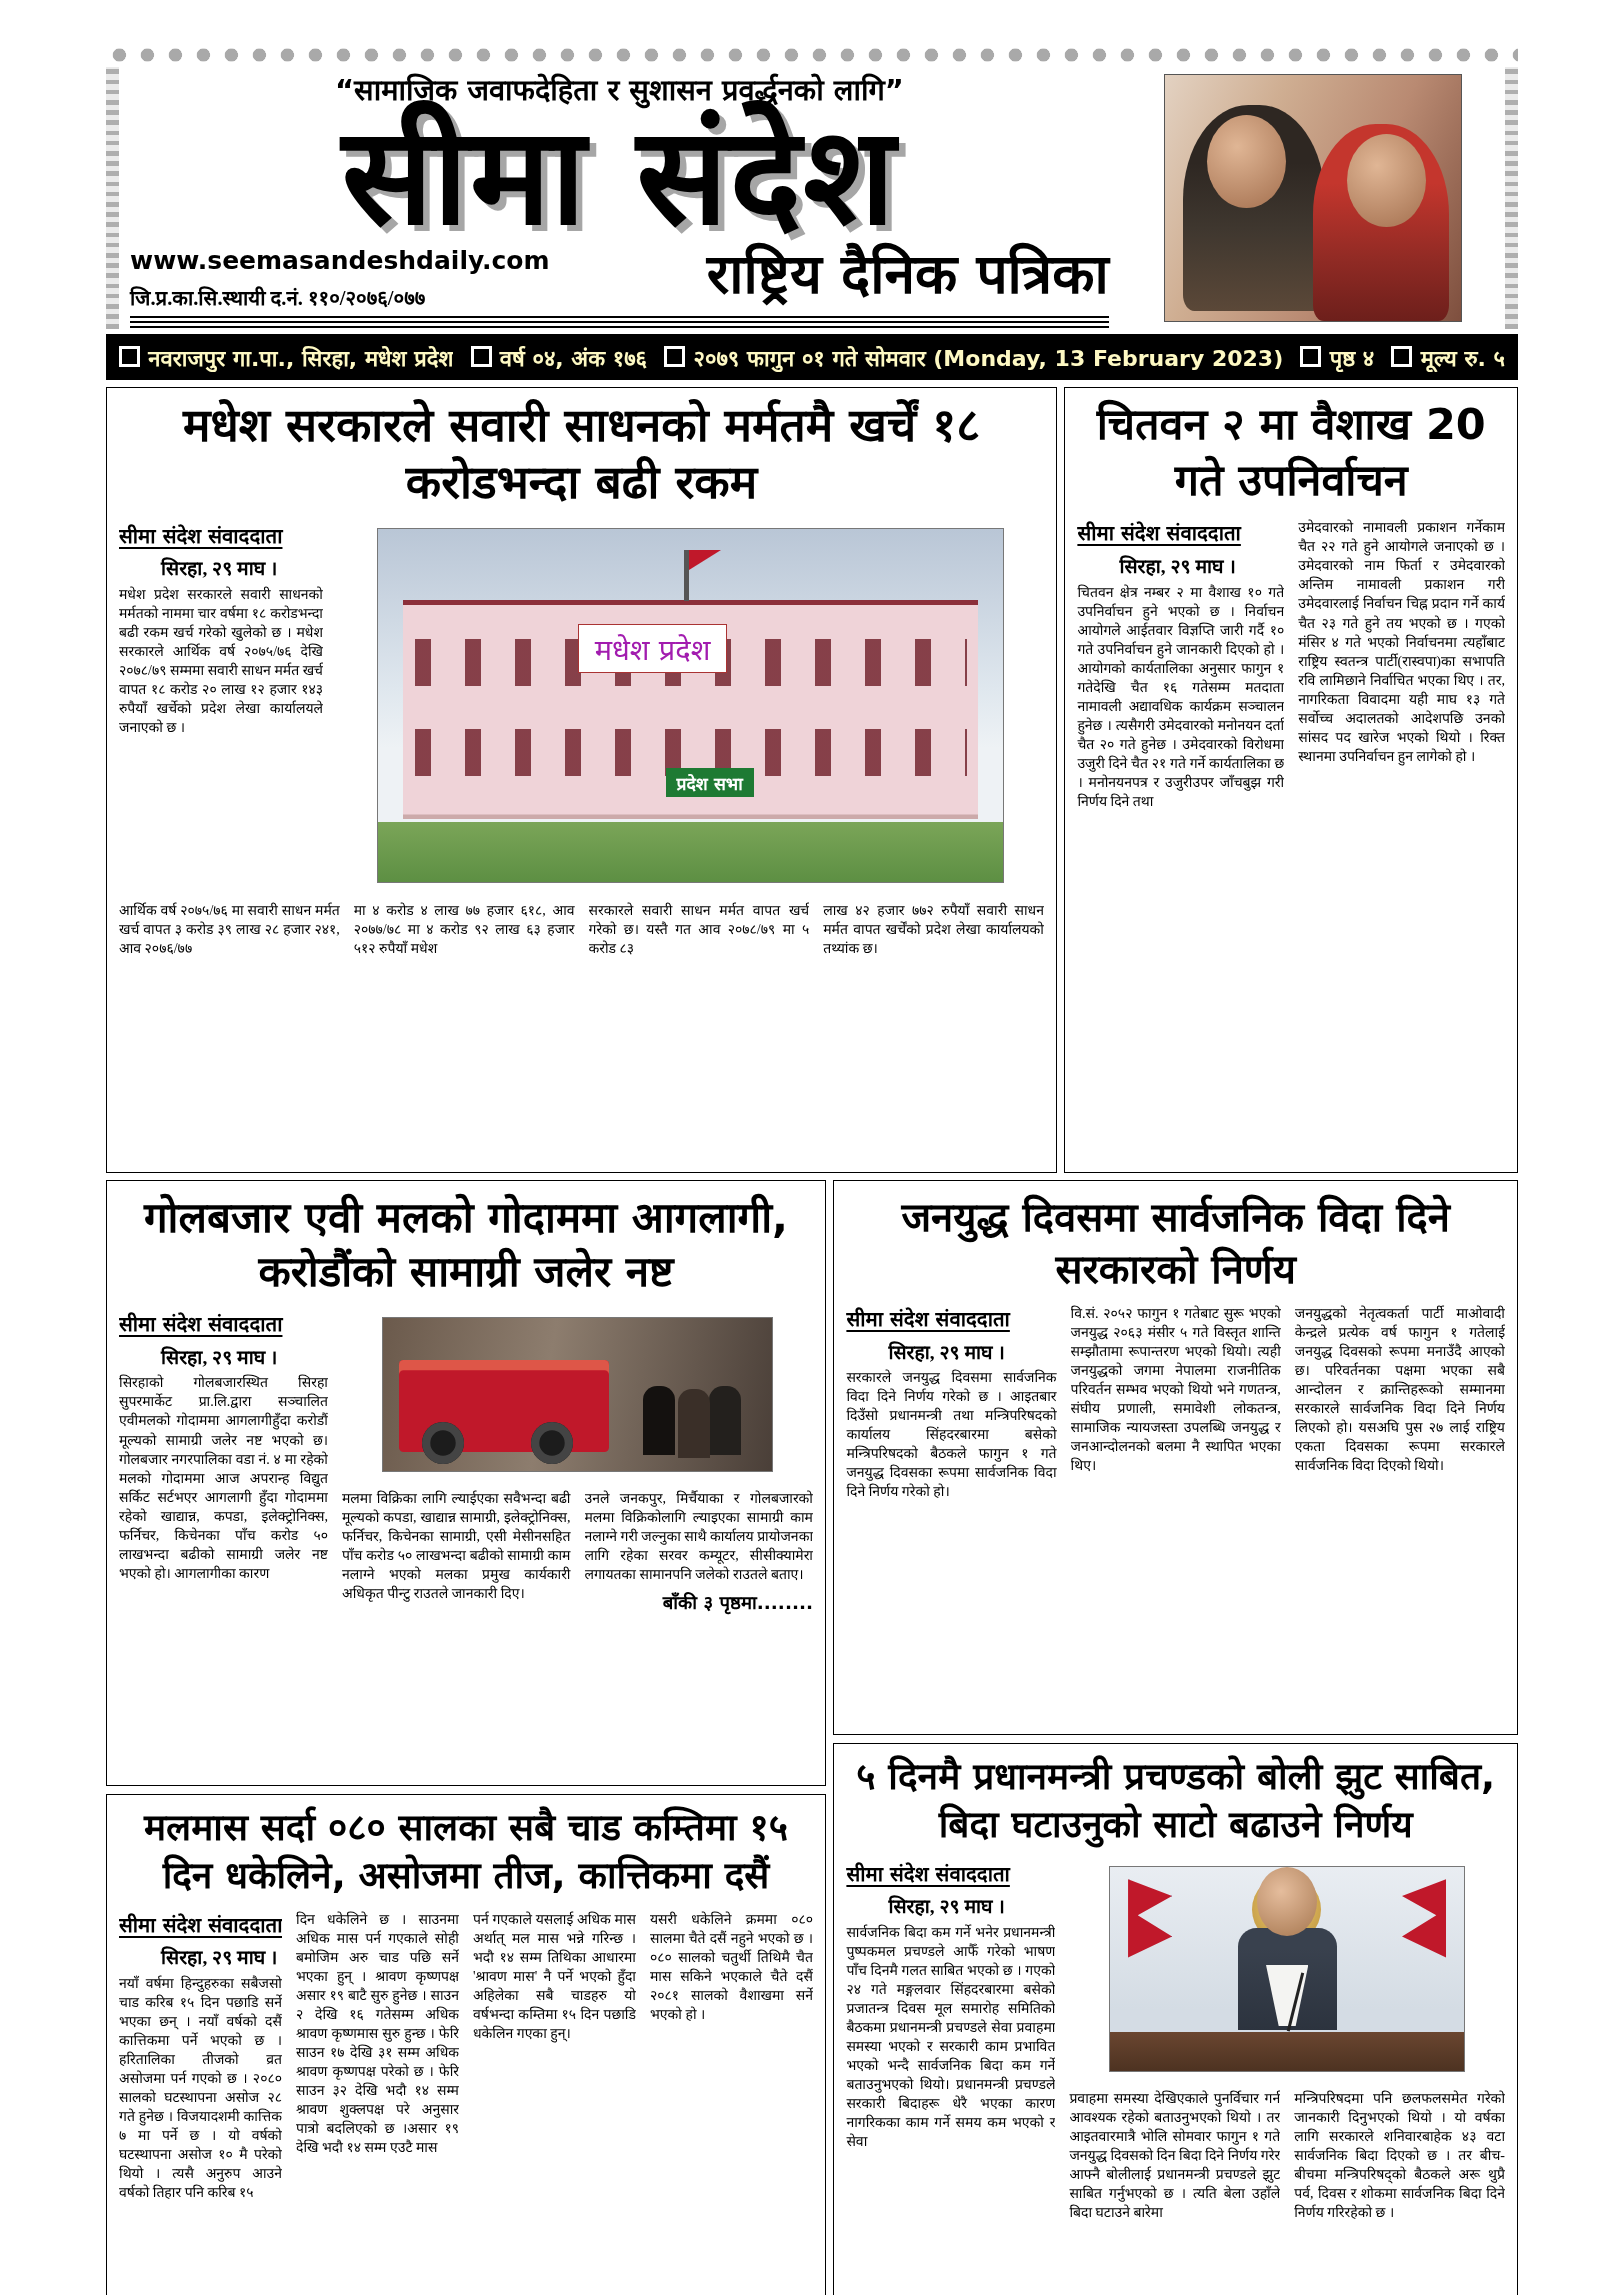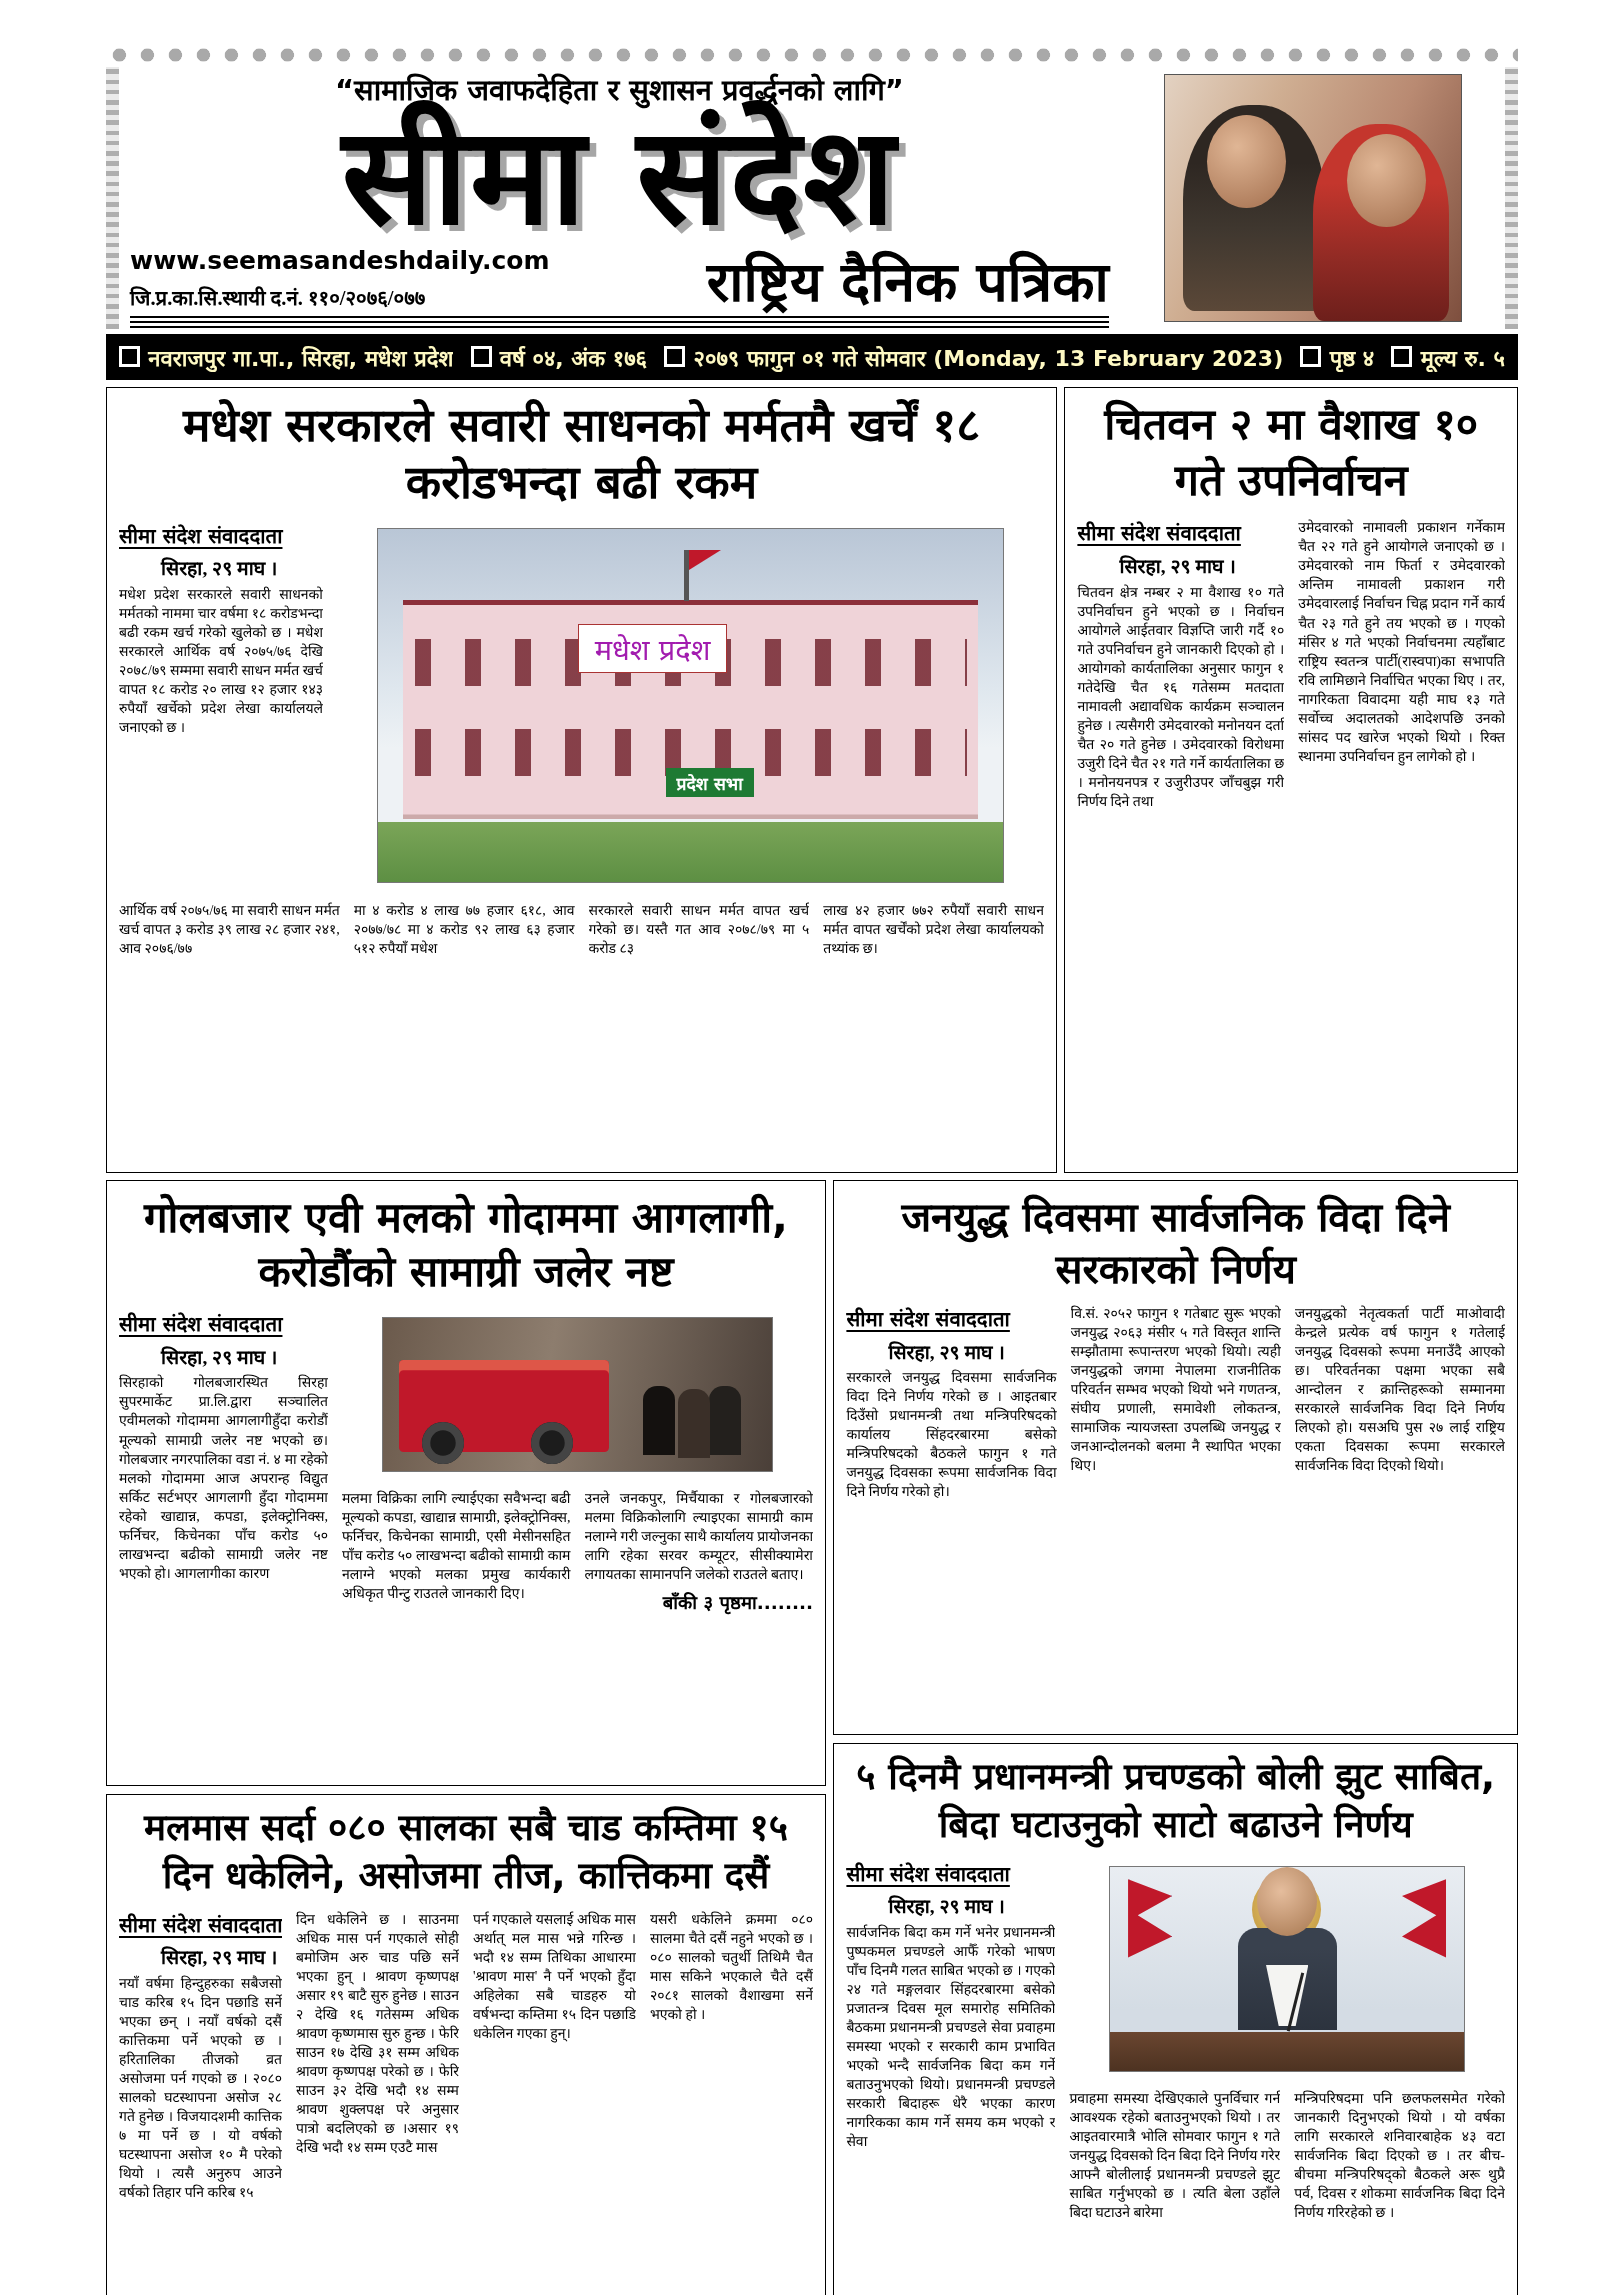--- a/index.html
+++ b/index.html
@@ -13,21 +13,21 @@
   .orn-side{position:absolute;top:25px;bottom:0;width:13px;opacity:.8;
      background:repeating-linear-gradient(0deg,#9a9a9a 0 4.6px,#e6e6e6 4.6px 10.2px);}
   .orn-left{left:0;} .orn-right{right:0;}
   .mast-inner{position:absolute;top:25px;left:17.6px;right:15.7px;bottom:0;display:flex;gap:11px;}
   .mast-left{flex:1;position:relative;padding:1.9px 4.6px 0 6.5px;overflow:hidden;}
   .tagline{font-weight:700;font-size:29px;text-align:center;width:76%;margin:0 auto;
            font-family:"DejaVu Sans","Liberation Sans",sans-serif;}
   .title{font-size:135px;line-height:1.02;margin:0;text-align:center;font-weight:700;
          font-family:"DejaVu Sans","Liberation Sans",sans-serif;letter-spacing:1.9px;
          text-shadow:6.5px 5.6px 0 #a6a6a6;white-space:nowrap;}
-  .mast-bottom{display:flex;justify-content:space-between;align-items:flex-end;margin-top:0.9px;}
+  .mast-bottom{display:flex;justify-content:space-between;align-items:flex-start;margin-top:0.9px;}
   .website{font-weight:700;font-size:25px;font-family:"DejaVu Sans","Liberation Sans",sans-serif;}
   .reg{font-size:20.4px;font-weight:600;margin-top:7.4px;}
   .subtitle{font-size:55px;font-weight:700;line-height:1.04;white-space:nowrap;
             font-family:"DejaVu Sans","Liberation Sans",sans-serif;}
   .mast-rules{height:14px;margin-top:5.6px;background:repeating-linear-gradient(#000 0 1.9px,transparent 1.9px 5.1px);}
   .mast-photo{flex:0 0 296px;position:relative;border:1.4px solid #555;overflow:hidden;
      background:linear-gradient(115deg,#e3d2c2 0%,#cfae92 30%,#b98a72 62%,#7e4f3e 100%);}
   .mp-fig{position:absolute;border-radius:46% 46% 8% 8%;}
   .mp-fig1{left:6%;top:12%;width:48%;height:84%;background:linear-gradient(#2e2722 28%,#3f372f 60%,#5b4838);}
   .mp-fig2{right:4%;top:20%;width:46%;height:80%;background:linear-gradient(#c4362d 30%,#8f2a24 70%,#6d1f1b);}
@@ -208,21 +208,21 @@
         </div>
         <div class="cols a1-bottom">
           <p class="body c">आर्थिक वर्ष २०७५/७६ मा सवारी साधन मर्मत खर्च वापत ३ करोड ३९ लाख २८ हजार २४१, आव २०७६/७७</p>
           <p class="body c">मा ४ करोड ४ लाख ७७ हजार ६१८, आव २०७७/७८ मा ४ करोड ९२ लाख ६३ हजार ५१२ रुपैयाँ मधेश</p>
           <p class="body c">सरकारले सवारी साधन मर्मत वापत खर्च गरेको छ। यस्तै गत आव २०७८/७९ मा ५ करोड ८३</p>
           <p class="body c">लाख ४२ हजार ७७२ रुपैयाँ सवारी साधन मर्मत वापत खर्चेंको प्रदेश लेखा कार्यालयको तथ्यांक छ।</p>
         </div>
       </article>
 
       <article class="art a2">
-        <h2 class="hl hl2">चितवन २ मा वैशाख १० गते उपनिर्वाचन</h2>
+        <h2 class="hl hl2">चितवन २ मा वैशाख 20 गते उपनिर्वाचन</h2>
         <div class="cols a2-cols">
           <div class="c">
             <div class="byline">सीमा संदेश संवाददाता</div>
             <div class="place">सिरहा, २९ माघ ।</div>
             <p class="body">चितवन क्षेत्र नम्बर २ मा वैशाख १० गते उपनिर्वाचन हुने भएको छ । निर्वाचन आयोगले आईतवार विज्ञप्ति जारी गर्दै १० गते उपनिर्वाचन हुने जानकारी दिएको हो । आयोगको कार्यतालिका अनुसार फागुन १ गतेदेखि चैत १६ गतेसम्म मतदाता नामावली अद्यावधिक कार्यक्रम सञ्चालन हुनेछ । त्यसैगरी उमेदवारको मनोनयन दर्ता चैत २० गते हुनेछ । उमेदवारको विरोधमा उजुरी दिने चैत २१ गते गर्ने कार्यतालिका छ । मनोनयनपत्र र उजुरीउपर जाँचबुझ गरी निर्णय दिने तथा</p>
           </div>
           <div class="c">
             <p class="body">उमेदवारको नामावली प्रकाशन गर्नेकाम चैत २२ गते हुने आयोगले जनाएको छ । उमेदवारको नाम फिर्ता र उमेदवारको अन्तिम नामावली प्रकाशन गरी उमेदवारलाई निर्वाचन चिह्न प्रदान गर्ने कार्य चैत २३ गते हुने तय भएको छ । गएको मंसिर ४ गते भएको निर्वाचनमा त्यहाँबाट राष्ट्रिय स्वतन्त्र पार्टी(रास्वपा)का सभापति रवि लामिछाने निर्वाचित भएका थिए । तर, नागरिकता विवादमा यही माघ १३ गते सर्वोच्च अदालतको आदेशपछि उनको सांसद पद खारेज भएको थियो । रिक्त स्थानमा उपनिर्वाचन हुन लागेको हो ।</p>
           </div>
         </div>

